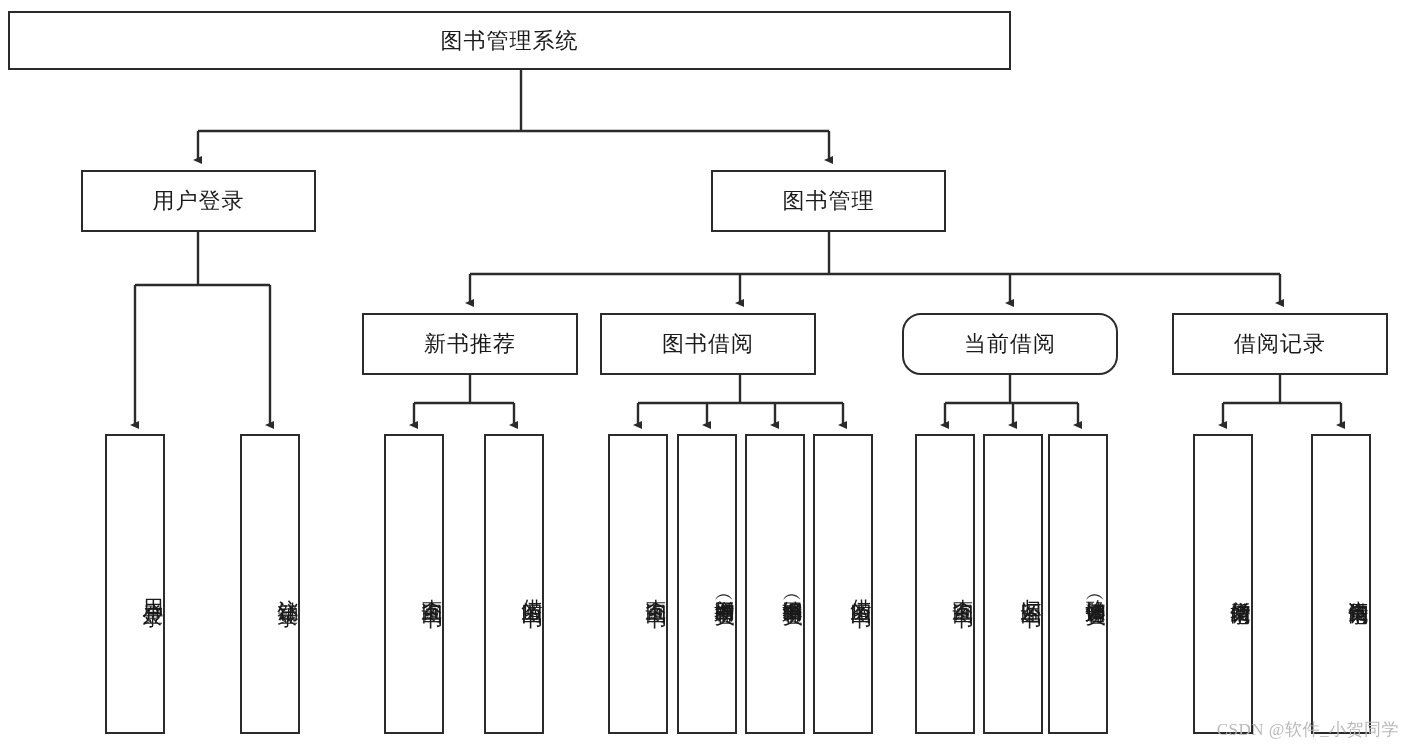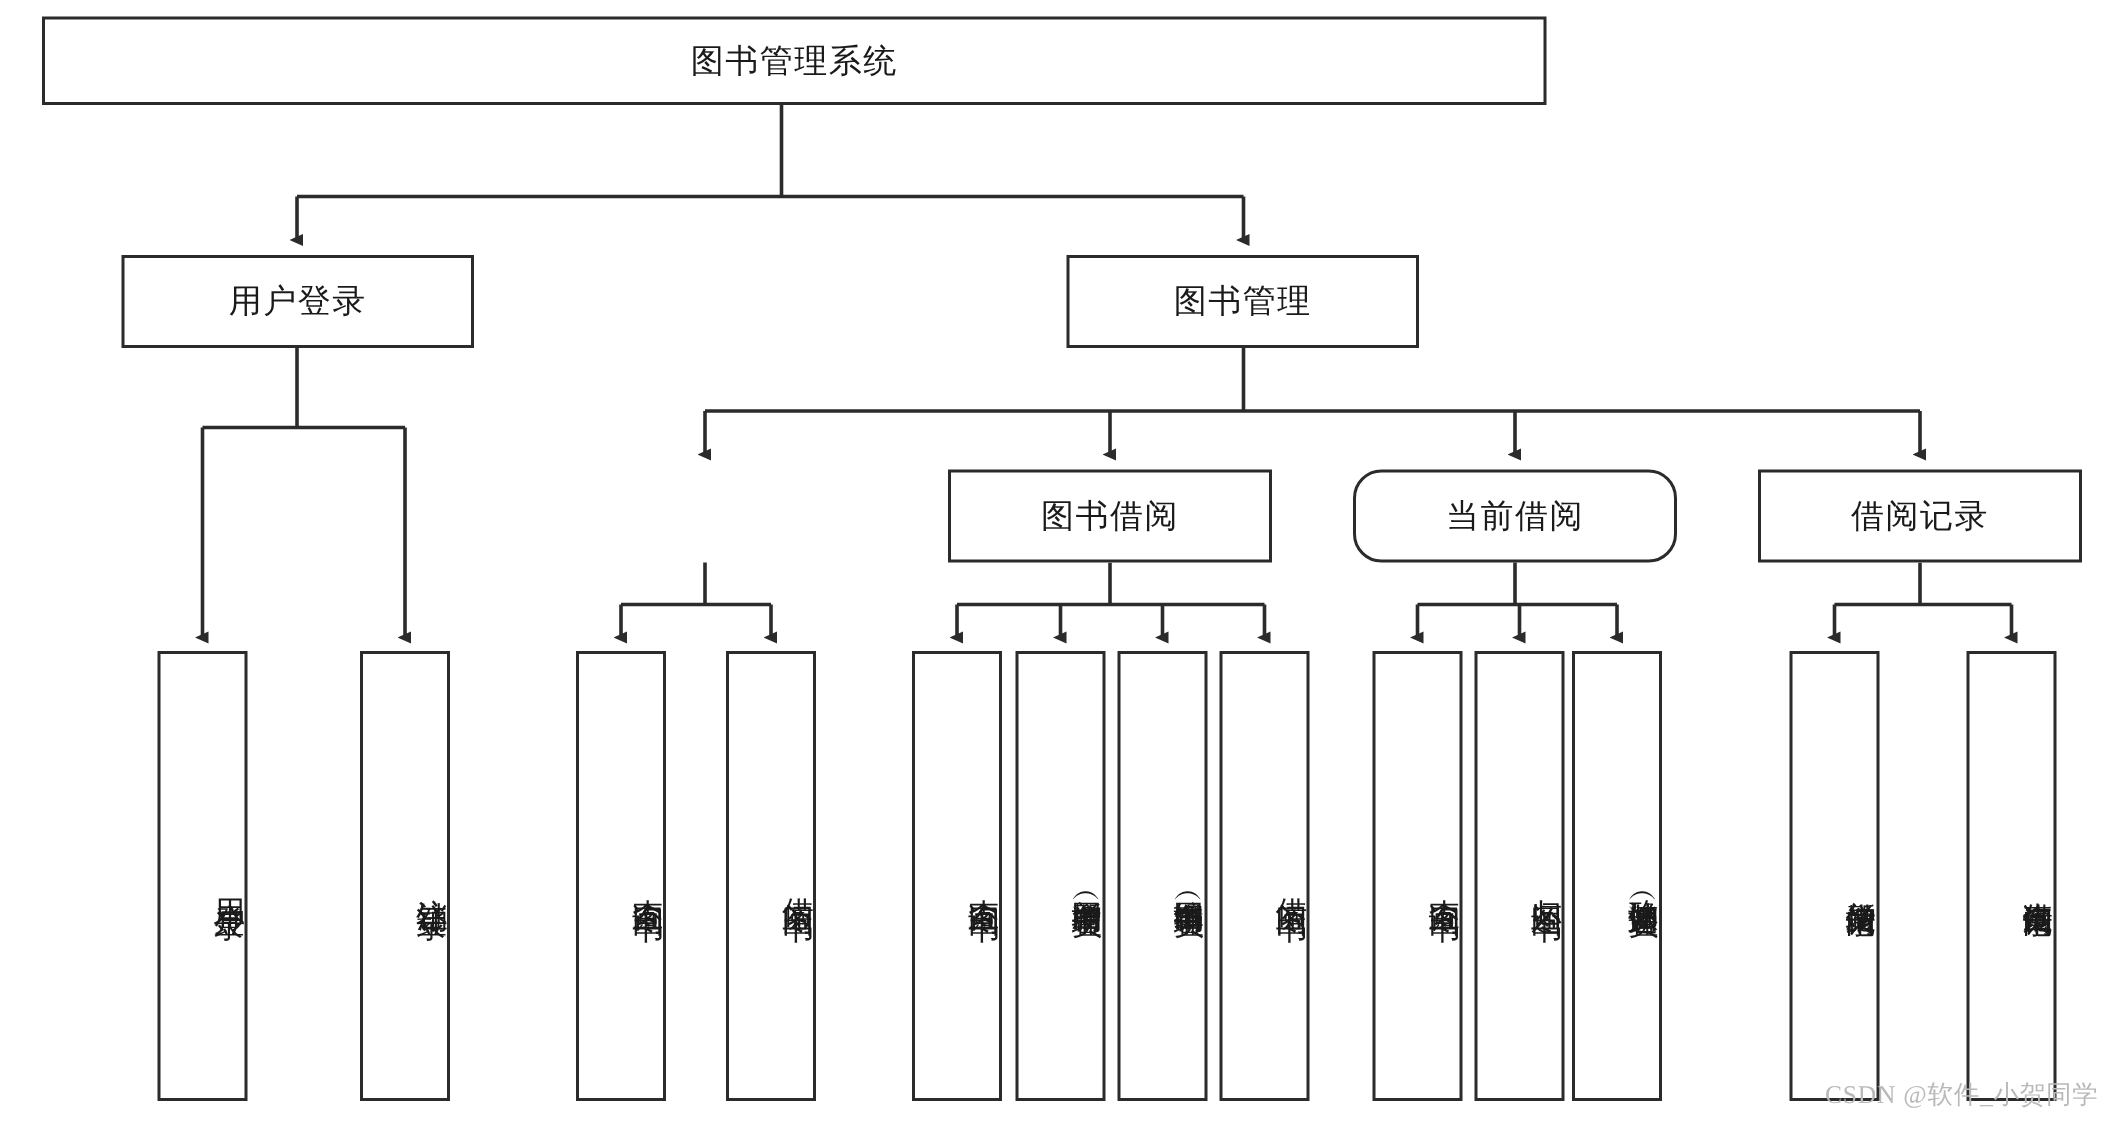--- a/index.html
+++ b/index.html
@@ -117,32 +117,35 @@
       <path d="M1013,403 L1013,425" marker-end="url(#arrow)"></path>
       <path d="M1078,403 L1078,425" marker-end="url(#arrow)"></path>
 
       <path d="M1280,375 L1280,403"></path>
       <path d="M1223,403 L1341,403"></path>
       <path d="M1223,403 L1223,425" marker-end="url(#arrow)"></path>
       <path d="M1341,403 L1341,425" marker-end="url(#arrow)"></path>
     </g>
   </svg>
 
-  <div class="node horiz" style="left:28px; top:11px; width:1003px; height:59px;">
+  <div class="node horiz" style="left:8px; top:11px; width:1003px; height:59px;">
     <span class="label">图书管理系统</span>
   </div>
 
   <div class="node horiz" style="left:81px; top:170px; width:235px; height:62px;">
     <span class="label">用户登录</span>
   </div>
   <div class="node horiz" style="left:711px; top:170px; width:235px; height:62px;">
     <span class="label">图书管理</span>
   </div>
 
-  <div class="node horiz" style="left:632px; top:313px; width:216px; height:62px;">
+  <div class="node horiz" style="left:362px; top:313px; width:216px; height:62px;">
+    <span class="label">新书推荐</span>
+  </div>
+  <div class="node horiz" style="left:600px; top:313px; width:216px; height:62px;">
     <span class="label">图书借阅</span>
   </div>
   <div class="node horiz" style="left:902px; top:313px; width:216px; height:62px;border-radius:19px;">
     <span class="label">当前借阅</span>
   </div>
   <div class="node horiz" style="left:1172px; top:313px; width:216px; height:62px;">
     <span class="label">借阅记录</span>
   </div>
 
   <div class="node vert" style="left:105px; top:434px; width:60px; height:300px;">

